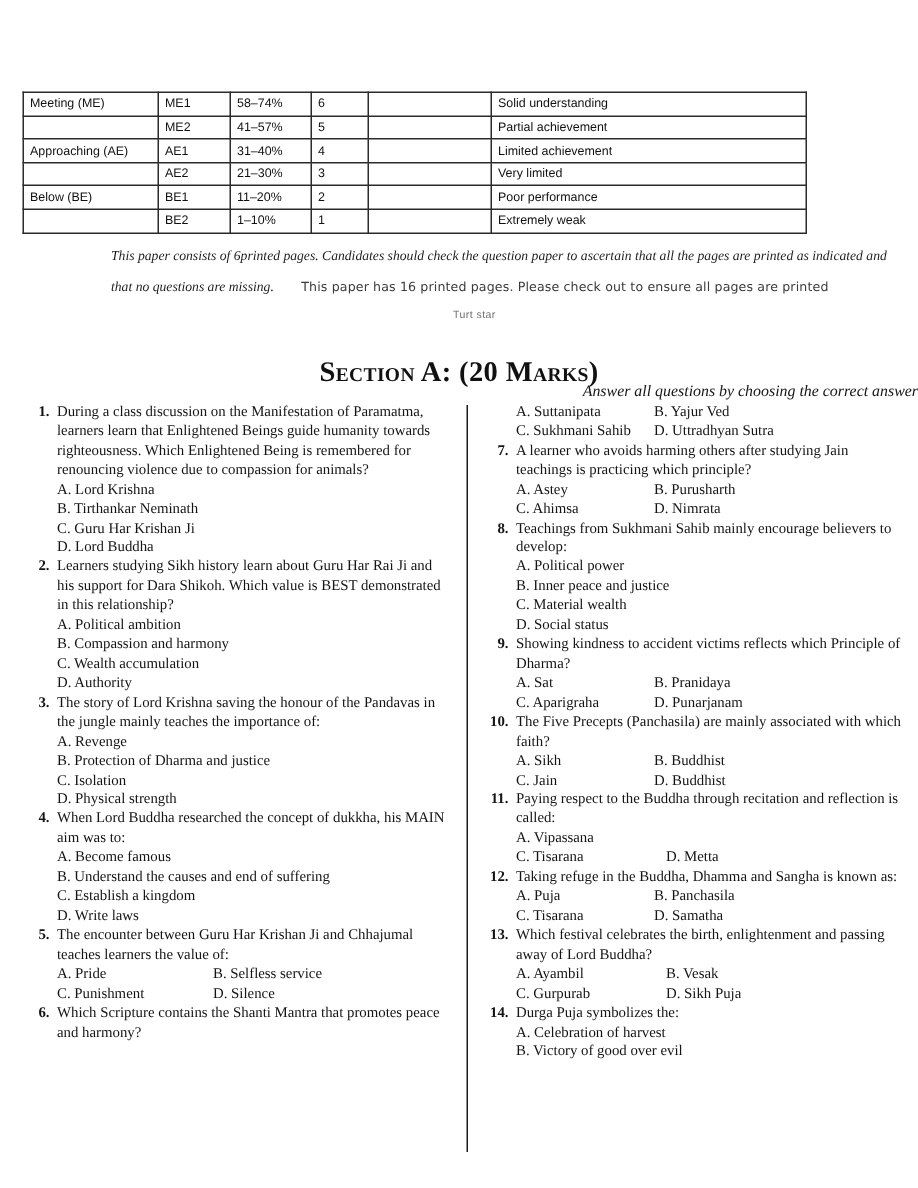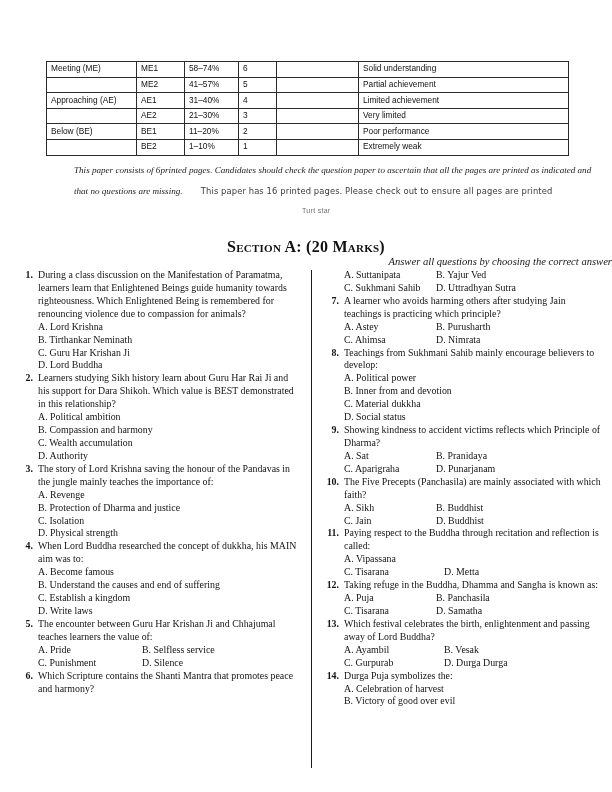--- a/index.html
+++ b/index.html
@@ -21,21 +21,20 @@
   .grade-table {
     position: absolute;
     left: 15px;
     top: 61px;
     width: 522px;
     border-collapse: collapse;
     table-layout: fixed;
     font-family: "Liberation Sans", "DejaVu Sans", sans-serif;
     font-size: 8.3px;
     color: #111111;
-    margin-left: 31px;
   }
   .grade-table td {
     border: 0.9px solid #2b2b2b;
     padding: 1px 3px 2px 4px;
     height: 11.6px;
     line-height: 1.05;
     vertical-align: middle;
     white-space: nowrap;
     overflow: hidden;
   }
@@ -77,21 +76,21 @@
   }
 
   
   .section-title {
     position: absolute;
     left: 0;
     top: 238px;
     width: 612px;
     text-align: center;
     font-weight: bold;
-    font-size: 16px;
+    font-size: 19px;
     font-variant: small-caps;
     letter-spacing: 0.25px;
     color: #111111;
   }
   .section-sub {
     position: absolute;
     left: 0;
     top: 256px;
     width: 612px;
     text-align: right;
@@ -337,22 +336,22 @@
         </div>
       </div>
     </div>
 
     <div class="q">
       <div class="q-num num-w2">8.</div>
       <div class="q-body">
         <div class="q-stem">Teachings from Sukhmani Sahib mainly encourage believers to develop:</div>
         <div class="opts">
           <span class="opt-line">A. Political power</span>
-          <span class="opt-line">B. Inner from and devotion</span>
-          <span class="opt-line">C. Material dukkha</span>
+          <span class="opt-line">B. Inner peace and justice</span>
+          <span class="opt-line">C. Material wealth</span>
           <span class="opt-line">D. Social status</span>
         </div>
       </div>
     </div>
 
     <div class="q">
       <div class="q-num num-w2">9.</div>
       <div class="q-body">
         <div class="q-stem">Showing kindness to accident victims reflects which Principle of Dharma?</div>
         <div class="opts">
@@ -422,21 +421,21 @@
       <div class="q-num num-w2">13.</div>
       <div class="q-body">
         <div class="q-stem">Which festival celebrates the birth, enlightenment and passing away of Lord Buddha?</div>
         <div class="opts">
           <div class="opt-pair wide2">
             <span class="o1">A. Ayambil</span>
             <span class="o2">B. Vesak</span>
           </div>
           <div class="opt-pair wide2">
             <span class="o1">C. Gurpurab</span>
-            <span class="o2">D. Durga Durga</span>
+            <span class="o2">D. Sikh Puja</span>
           </div>
         </div>
       </div>
     </div>
 
     <div class="q">
       <div class="q-num num-w2">14.</div>
       <div class="q-body">
         <div class="q-stem">Durga Puja symbolizes the:</div>
         <div class="opts">

